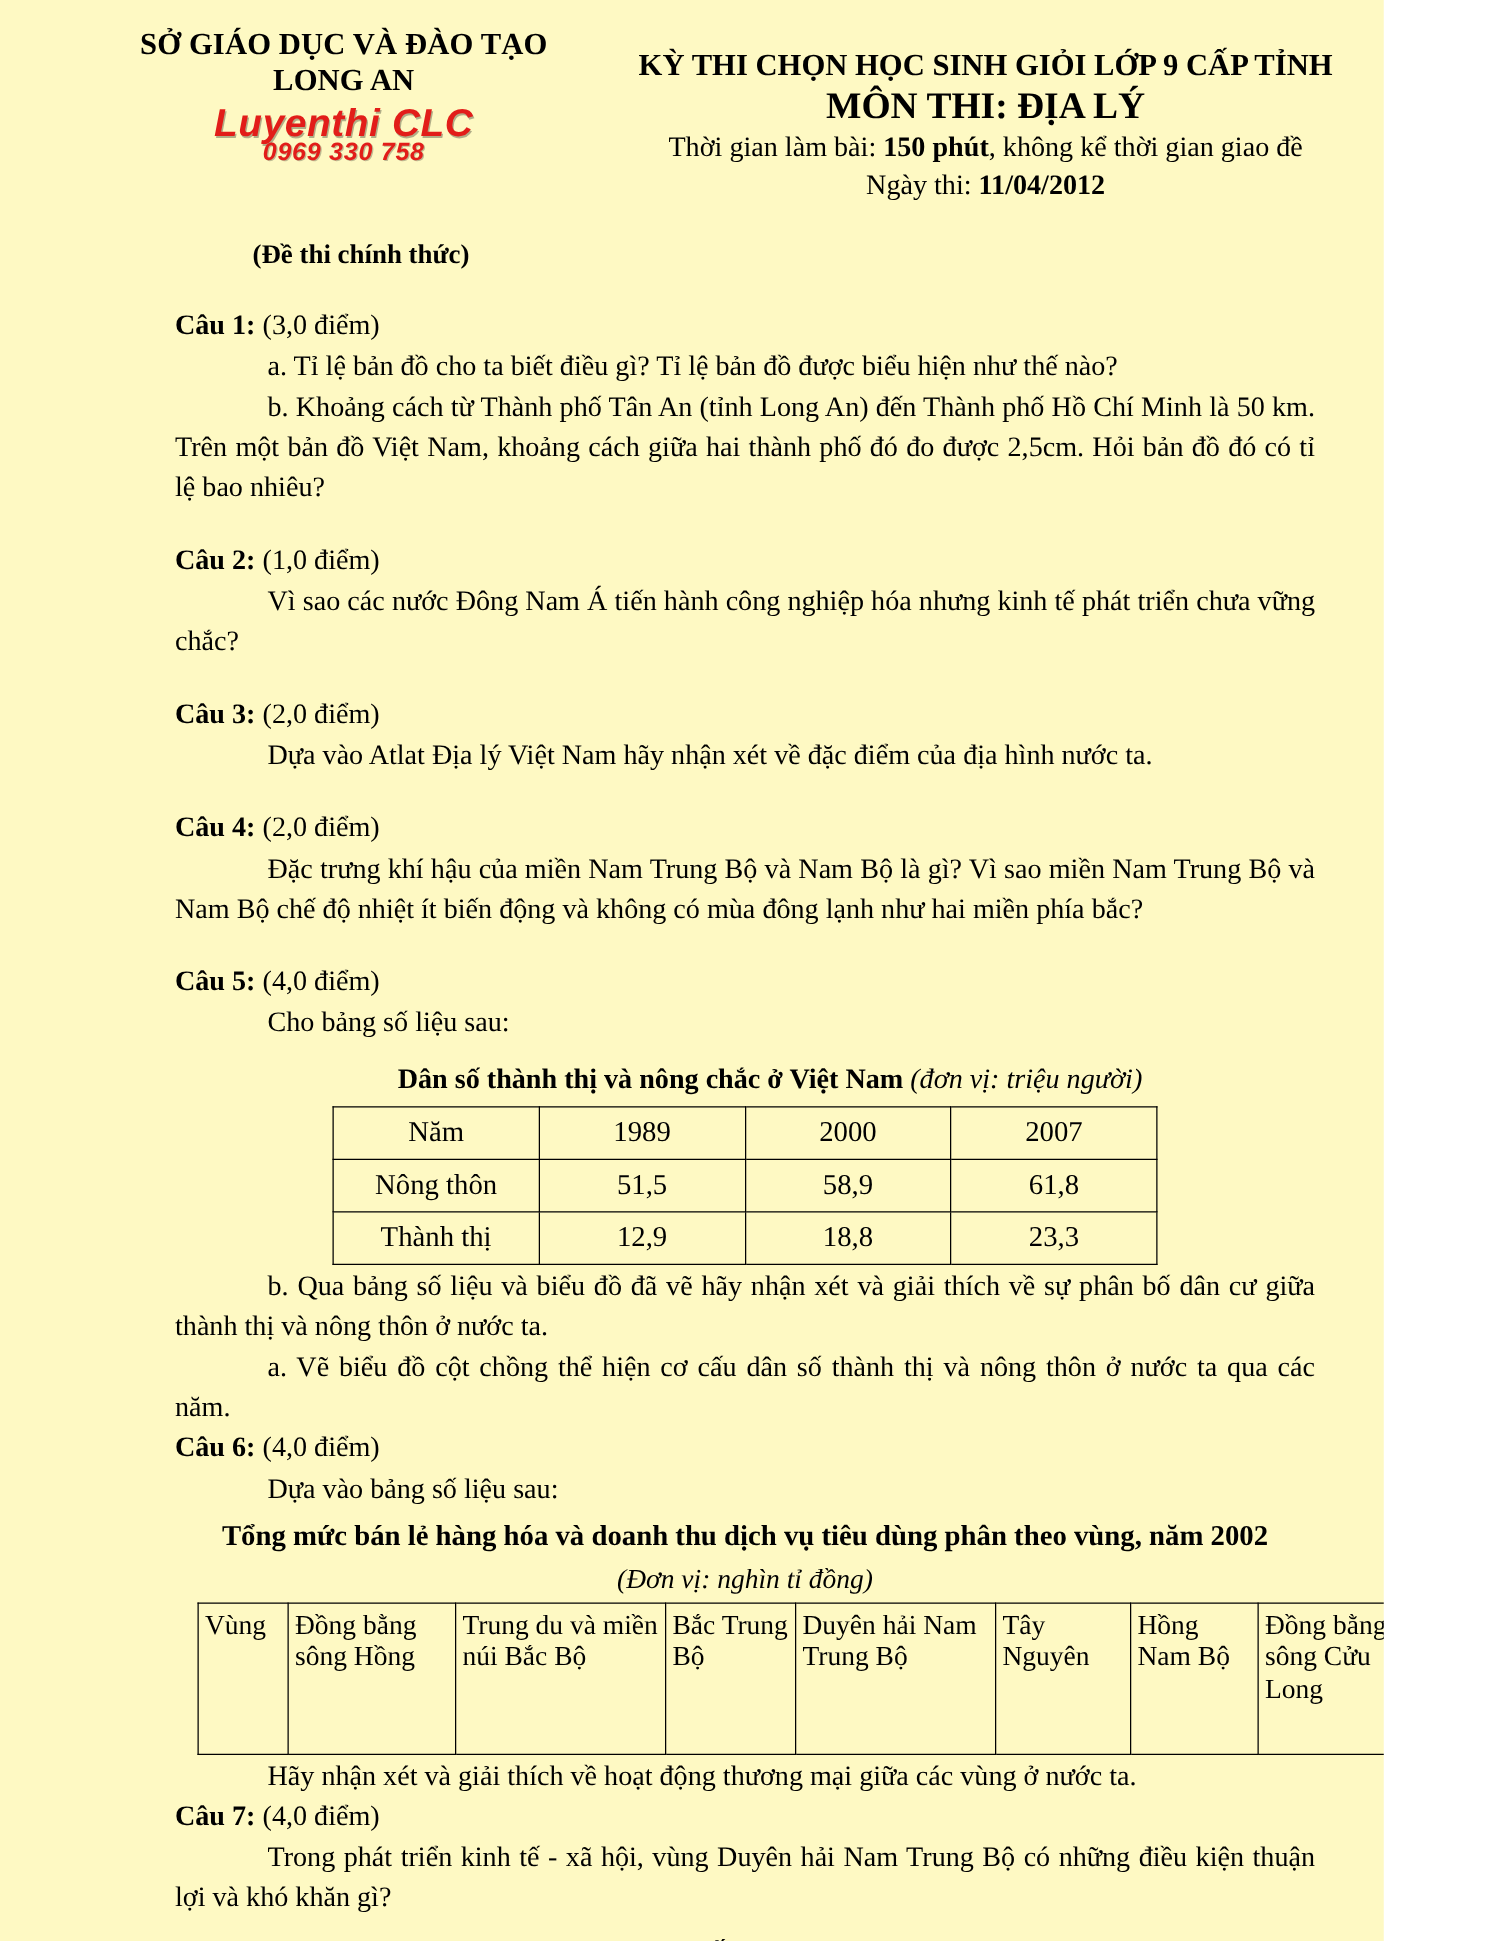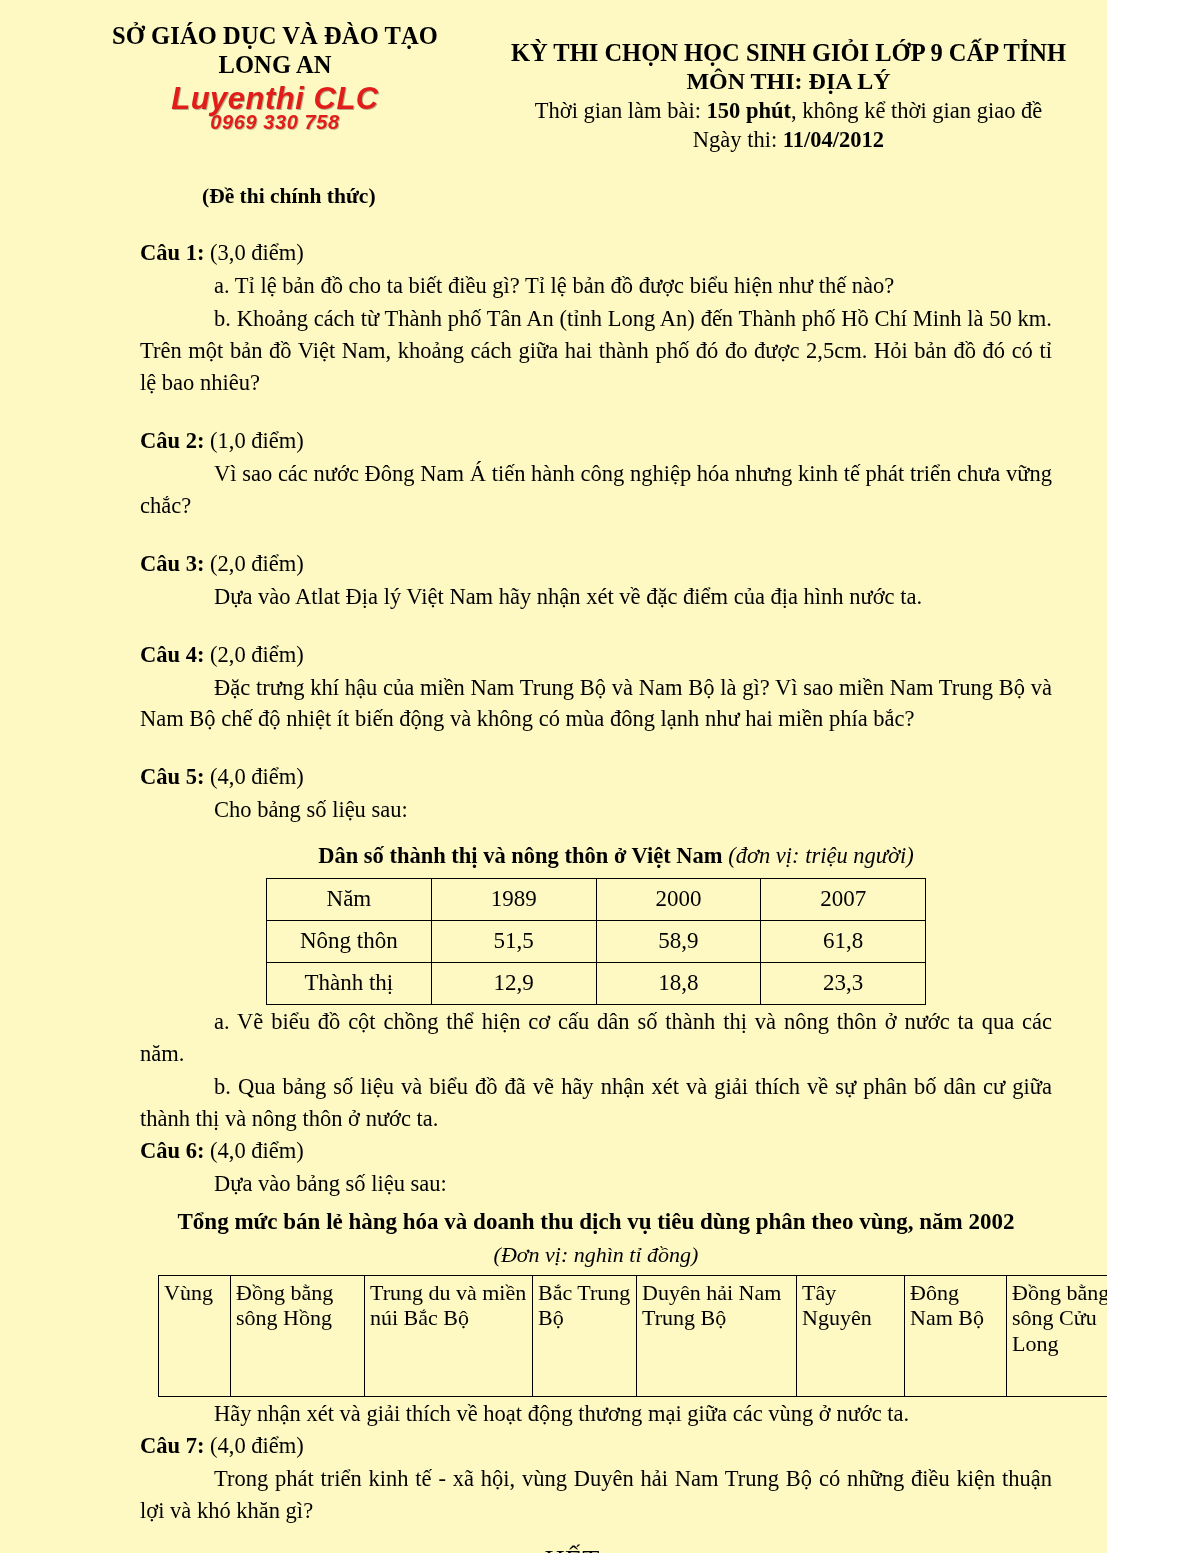--- a/index.html
+++ b/index.html
@@ -63,21 +63,21 @@
     text-shadow: 1px 1px 0 rgba(0,0,0,0.25);
     font-family: "Liberation Sans", "DejaVu Sans", sans-serif;
   }
   .exam-title {
     font-weight: bold;
     font-size: 24.5px;
     line-height: 1.2;
   }
   .exam-sub {
     font-weight: bold;
-    font-size: 24px;
+    font-size: 30px;
     line-height: 1.2;
   }
   .exam-time, .exam-date {
     font-size: 22.5px;
     line-height: 1.3;
   }
   .b { font-weight: bold; }
 
   
   .body-area {
@@ -216,21 +216,21 @@
 
     <div class="q-head"><span class="lbl">Câu 3:</span><span> (2,0 điểm)</span></div>
     <div class="para">Dựa vào Atlat Địa lý Việt Nam hãy nhận xét về đặc điểm của địa hình nước ta.</div>
 
     <div class="q-head"><span class="lbl">Câu 4:</span><span> (2,0 điểm)</span></div>
     <div class="para">Đặc trưng khí hậu của miền Nam Trung Bộ và Nam Bộ là gì? Vì sao miền Nam Trung Bộ và Nam Bộ chế độ nhiệt ít biến động và không có mùa đông lạnh như hai miền phía bắc?</div>
 
     <div class="q-head"><span class="lbl">Câu 5:</span><span> (4,0 điểm)</span></div>
     <div class="para">Cho bảng số liệu sau:</div>
 
-    <div class="t1-caption"><span class="strong">Dân số thành thị và nông thôn ở Việt Nam</span><span class="unit"> (đơn vị: triệu người)</span></div>
+    <div class="t1-caption"><span class="strong">Dân số thành thị và nông chắc ở Việt Nam</span><span class="unit"> (đơn vị: triệu người)</span></div>
 
     <table class="table1">
       <tbody>
         <tr>
           <td>Năm</td>
           <td>1989</td>
           <td>2000</td>
           <td>2007</td>
         </tr>
         <tr>
@@ -241,22 +241,22 @@
         </tr>
         <tr>
           <td>Thành thị</td>
           <td>12,9</td>
           <td>18,8</td>
           <td>23,3</td>
         </tr>
       </tbody>
     </table>
 
+    <div class="para">b. Qua bảng số liệu và biểu đồ đã vẽ hãy nhận xét và giải thích về sự phân bố dân cư giữa thành thị và nông thôn ở nước ta.</div>
     <div class="para">a. Vẽ biểu đồ cột chồng thể hiện cơ cấu dân số thành thị và nông thôn ở nước ta qua các năm.</div>
-    <div class="para">b. Qua bảng số liệu và biểu đồ đã vẽ hãy nhận xét và giải thích về sự phân bố dân cư giữa thành thị và nông thôn ở nước ta.</div>
 
     <div class="q-head tight"><span class="lbl">Câu 6:</span><span> (4,0 điểm)</span></div>
     <div class="para">Dựa vào bảng số liệu sau:</div>
 
     <div class="t2-title">Tổng mức bán lẻ hàng hóa và doanh thu dịch vụ tiêu dùng phân theo vùng, năm 2002</div>
     <div class="t2-unit">(Đơn vị: nghìn tỉ đồng)</div>
 
     <table class="table2">
       <colgroup>
         <col style="width:72px">
@@ -269,21 +269,21 @@
         <col style="width:146px">
       </colgroup>
       <tbody>
         <tr>
           <th>Vùng</th>
           <th>Đồng bằng sông Hồng</th>
           <th>Trung du và miền núi Bắc Bộ</th>
           <th>Bắc Trung Bộ</th>
           <th>Duyên hải Nam Trung Bộ</th>
           <th>Tây Nguyên</th>
-          <th>Đông Nam Bộ</th>
+          <th>Hồng Nam Bộ</th>
           <th>Đồng bằng sông Cửu Long</th>
         </tr>
       </tbody>
     </table>
 
     <div class="para">Hãy nhận xét và giải thích về hoạt động thương mại giữa các vùng ở nước ta.</div>
 
     <div class="q-head tight"><span class="lbl">Câu 7:</span><span> (4,0 điểm)</span></div>
     <div class="para">Trong phát triển kinh tế - xã hội, vùng Duyên hải Nam Trung Bộ có những điều kiện thuận lợi và khó khăn gì?</div>
 

